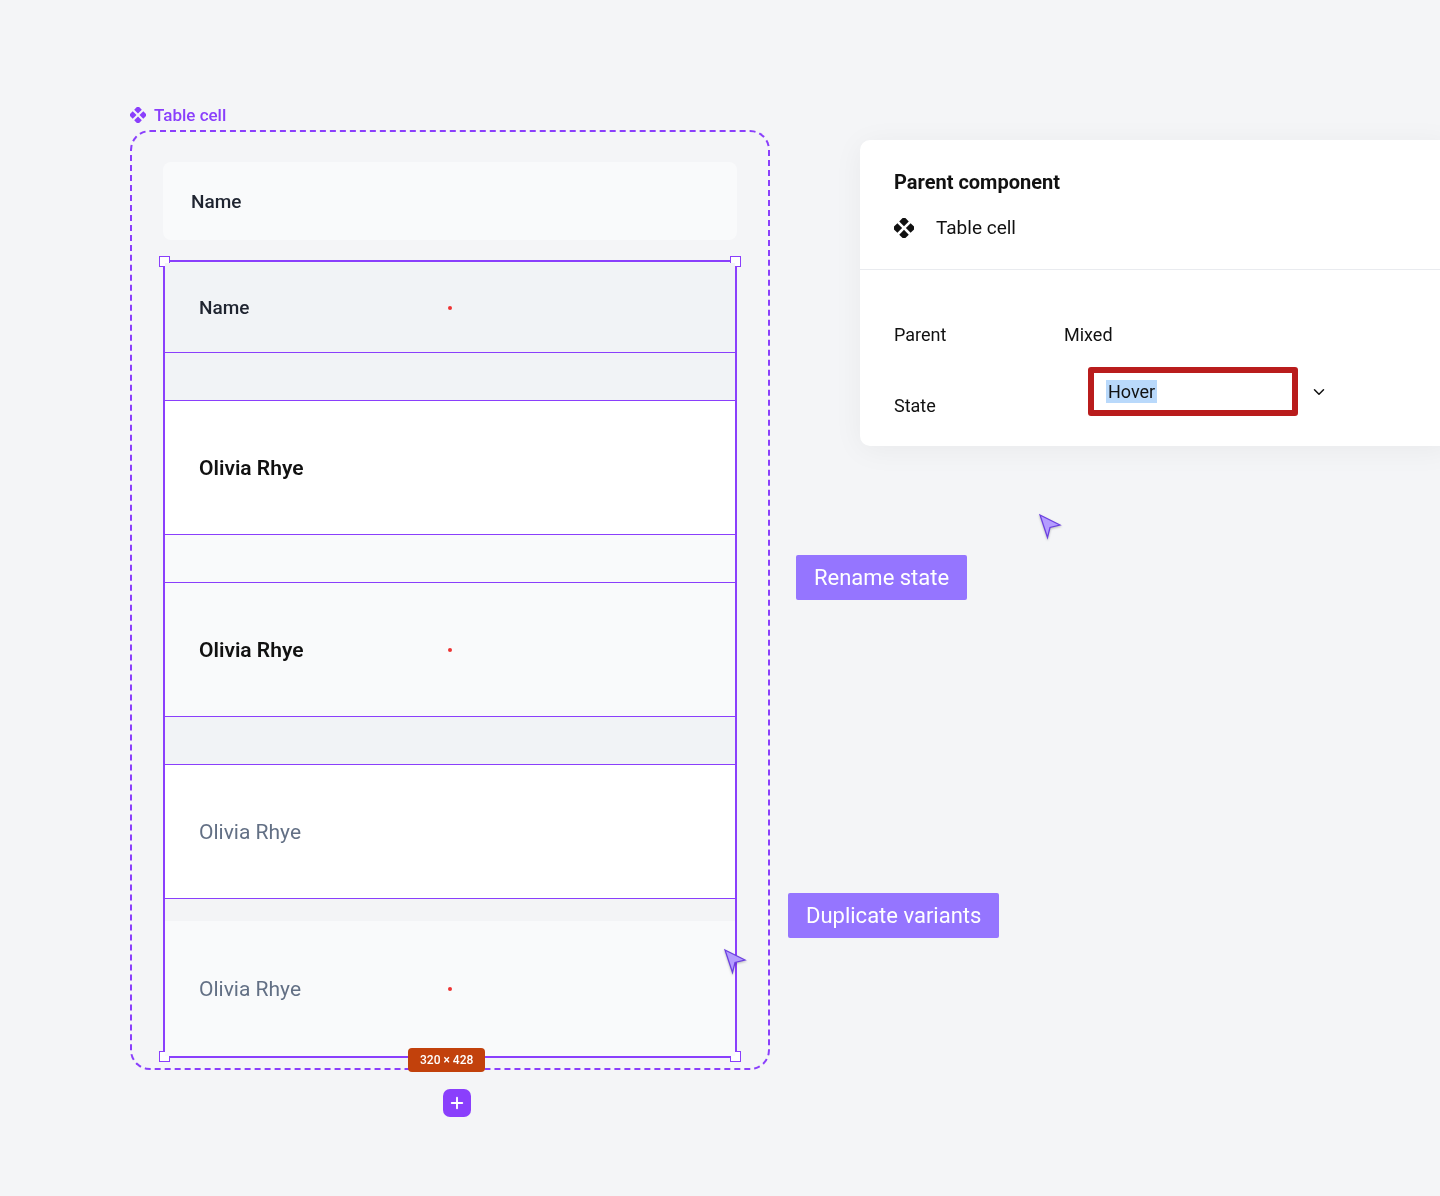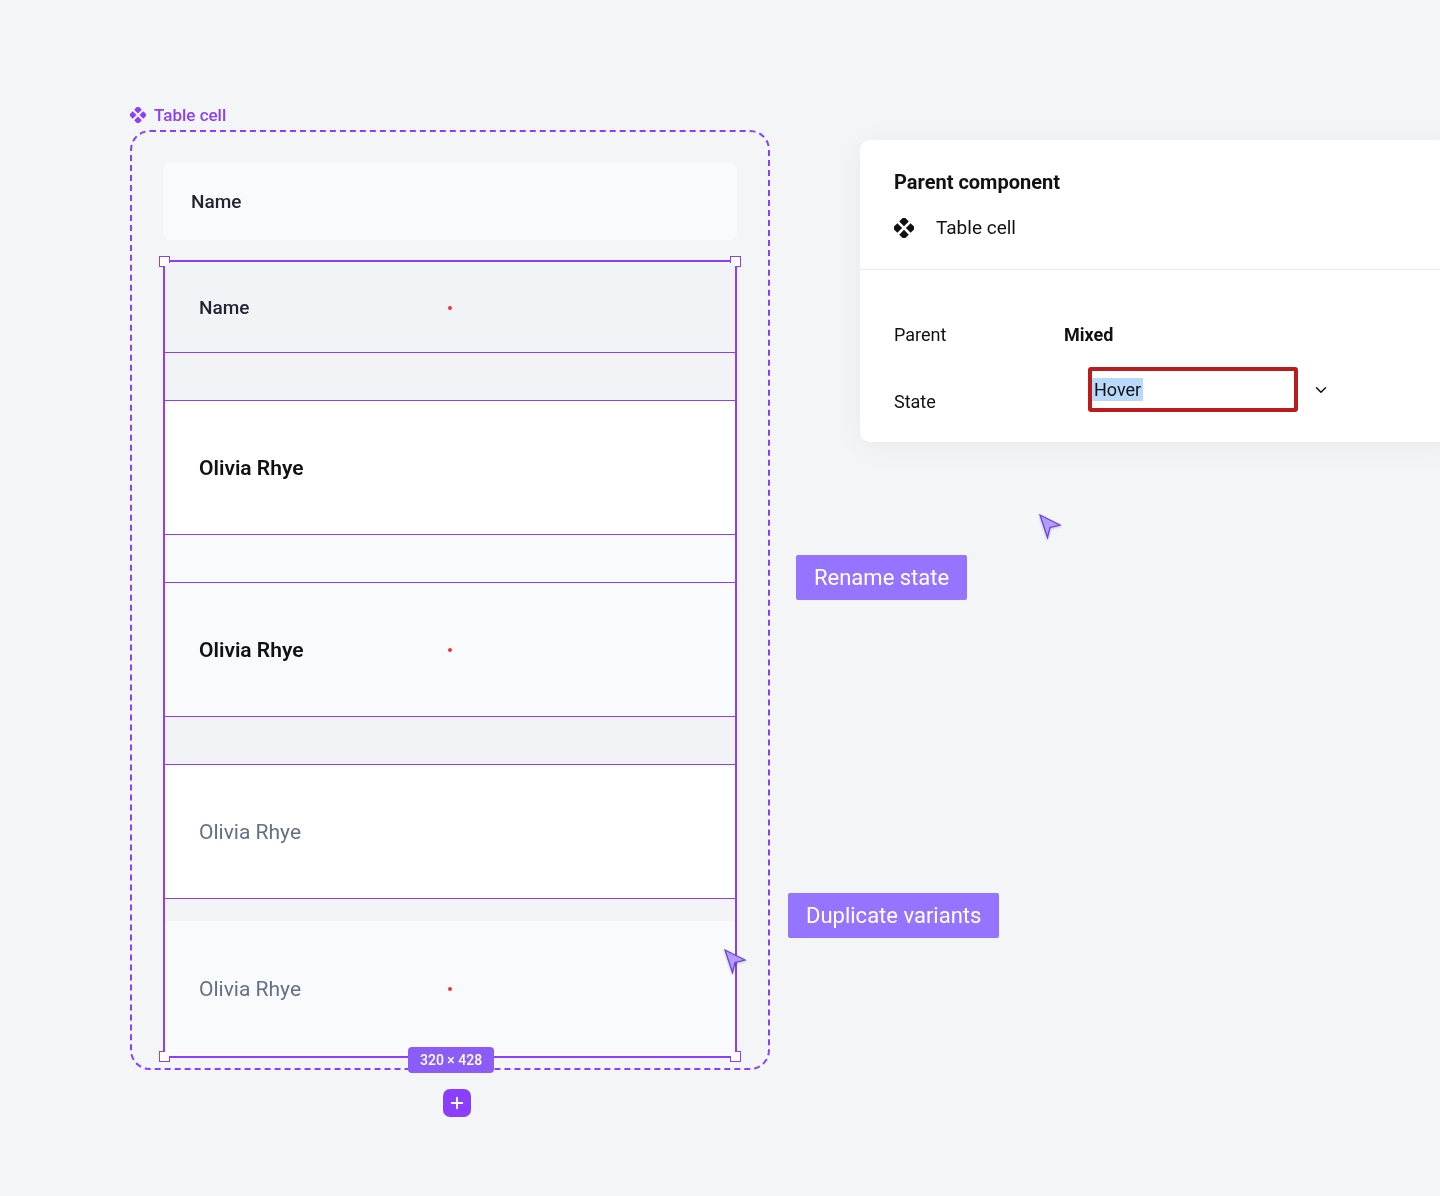--- a/index.html
+++ b/index.html
@@ -101,23 +101,23 @@
   .row-gap3     { top:717px; height:48px;  background:#f1f3f6; }
   .row-reg      { top:765px; height:134px; background:#fff; color:#637085; font-size:21px; }
   .row-gap4     { top:899px; height:22px;  background:#f3f4f6; border-bottom:none; }
   .row-reggrey  { top:921px; height:135px; background:#f9fafb; color:#637085; font-size:21px; border-bottom:none; }
 
   .dims-badge {
     position:absolute;
     left: 408px;
     top: 1060px;
     transform: translateY(-50%);
-    background:#8b5cf6;
+    background:#c2410c;
     color:#fff;
-    font-size:14px;
+    font-size:12px;
     padding:5px 12px;
     border-radius:4px;
     font-weight:500;
   }
 
   .plus-btn {
     position:absolute;
     left: 443px;
     top: 1089px;
     width:28px; height:28px;
@@ -147,29 +147,29 @@
   }
   .panel h3 { font-size:20px; font-weight:700; color:#111; margin-bottom:22px; }
   .comp-row { display:flex; align-items:center; gap:22px; font-size:19px; color:#111; }
   .comp-row svg { width:20px; height:20px; }
 
   .variant-head { display:flex; align-items:center; justify-content:space-between; }
   .variant-head svg { width:22px; height:22px; }
 
   .prop-row { display:flex; align-items:center; margin-top:24px; font-size:18px; }
   .prop-label { width:170px; color:#111; }
-  .prop-value { color:#111;font-weight:bold; }
+  .prop-value { color:#111; }
 
   .state-row { display:flex; align-items:flex-end; margin-top:22px; position:relative;gap:24px; }
   .state-input-wrap {
     position:relative;
     width:210px;
-    border:4px solid #b91c1c;
+    border:6px solid #b91c1c;
     border-radius:3px;
-    padding:8px 0;
+    padding:8px 12px;
   }
   .state-input {
     border:none; outline:none;
     font-size:18px;
     color:#111;
     background:#b9d9fb;
     padding:1px 2px;
     width:auto;
   }
   .chevron-down {

